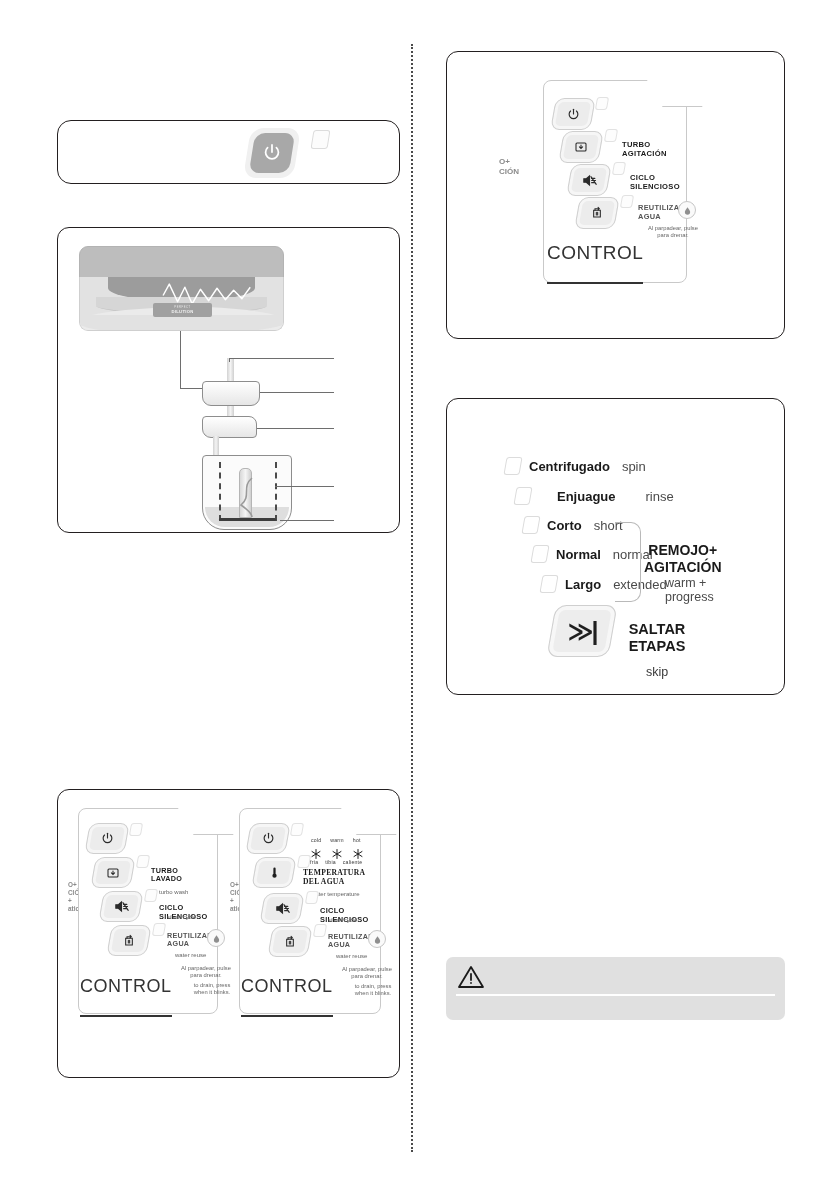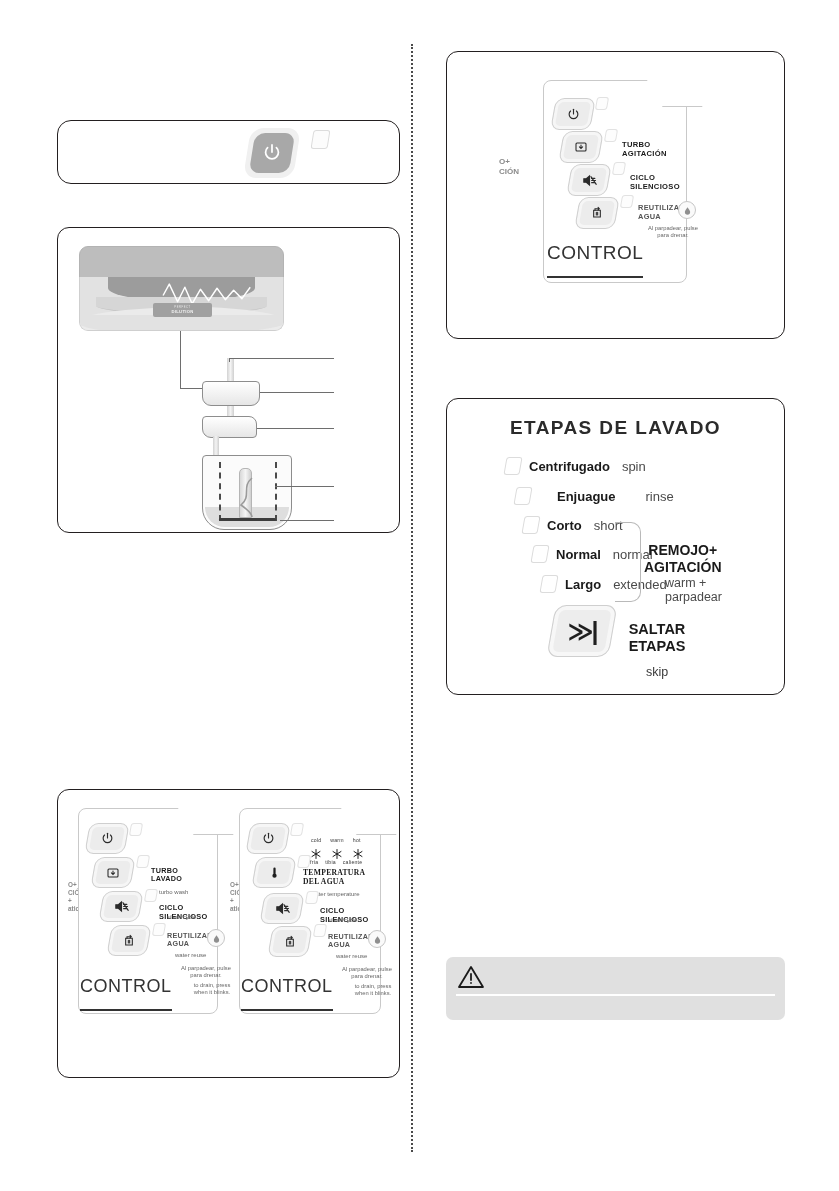--- a/index.html
+++ b/index.html
@@ -62,21 +62,21 @@
   .cbtn{position:absolute;background:#ececec;border:1px solid #cfcfcf;border-radius:9px;
         transform:skewX(-10deg);box-sizing:border-box;
         box-shadow:inset 0 0 0 3px #f6f6f6;}
   .cbtn .g{position:absolute;inset:0;display:flex;align-items:center;justify-content:center;
         transform:skewX(10deg);}
   .cbtn .g svg{display:block;}
   .cled{position:absolute;border:1px solid #e2e2e2;border-radius:3px;background:#fdfdfd;transform:skewX(-10deg);}
   .clab{position:absolute;font-weight:bold;letter-spacing:.3px;line-height:1.15;color:#1a1a1a;}
   .csub{position:absolute;line-height:1.15;color:#3a3a3a;}
   .ctrlword{position:absolute;font-size:19px;letter-spacing:.5px;color:#333;
-        border-bottom:2px solid #333;padding-bottom:12px;font-weight:400;}
+        border-bottom:2px solid #333;padding-bottom:18px;font-weight:400;}
   .sidecut{position:absolute;color:#8a8a8a;font-weight:bold;line-height:1.25;}
   .wdrop{position:absolute;border:1px solid #c6c6c6;border-radius:50%;
         display:flex;align-items:center;justify-content:center;background:#fafafa;}
 
   
   #panel-etapas{left:446px;top:398px;width:339px;height:297px;}
   .et-title{position:absolute;left:0;right:0;text-align:center;font-size:19px;
         font-weight:bold;letter-spacing:1.4px;color:#2b2b2b;}
   .et-sub{position:absolute;left:0;right:0;text-align:center;font-size:12.5px;color:#555;}
   .et-row{position:absolute;display:flex;align-items:center;gap:8px;}
@@ -252,21 +252,20 @@
     <div class="csub" style="left:93px;top:144px;font-size:5.8px;color:#666;text-align:center;width:72px;">
       <div>Al parpadear, pulse</div>
       <div>para drenar.</div>
     </div>
 
     <div class="ctrlword" style="left:3px;top:161px;">CONTROL</div>
   </div>
 </div>
 
 <div class="panel" id="panel-etapas">
-  <div class="et-title" style="top:18px;">ETAPAS DE LAVADO</div>
 
   <div class="et-row" style="left:58px;top:58px;">
     <span class="et-box"></span>
     <span class="et-es">Centrifugado</span>
     <span class="et-en">spin</span>
   </div>
 
   <div class="et-row" style="left:68px;top:88px;gap:26px;">
     <span class="et-box"></span>
     <span class="et-es">Enjuague</span>
@@ -292,21 +291,21 @@
   </div>
 
   <div class="brace" style="left:168px;top:123px;width:25px;height:78px;"></div>
 
   <div class="rem-es" style="left:197px;top:143px;">
     <div>REMOJO+</div>
     <div>AGITACIÓN</div>
   </div>
   <div class="rem-en" style="left:218px;top:177px;">
     <div>warm +</div>
-    <div>parpadear</div>
+    <div>progress</div>
   </div>
 
   <div class="skip-btn" style="left:104px;top:206px;">
     <div class="g">≫|</div>
   </div>
   <div class="skip-es" style="left:165px;top:222px;width:90px;">
     <div>SALTAR</div>
     <div>ETAPAS</div>
   </div>
   <div class="skip-en" style="left:165px;top:266px;width:90px;">skip</div>

